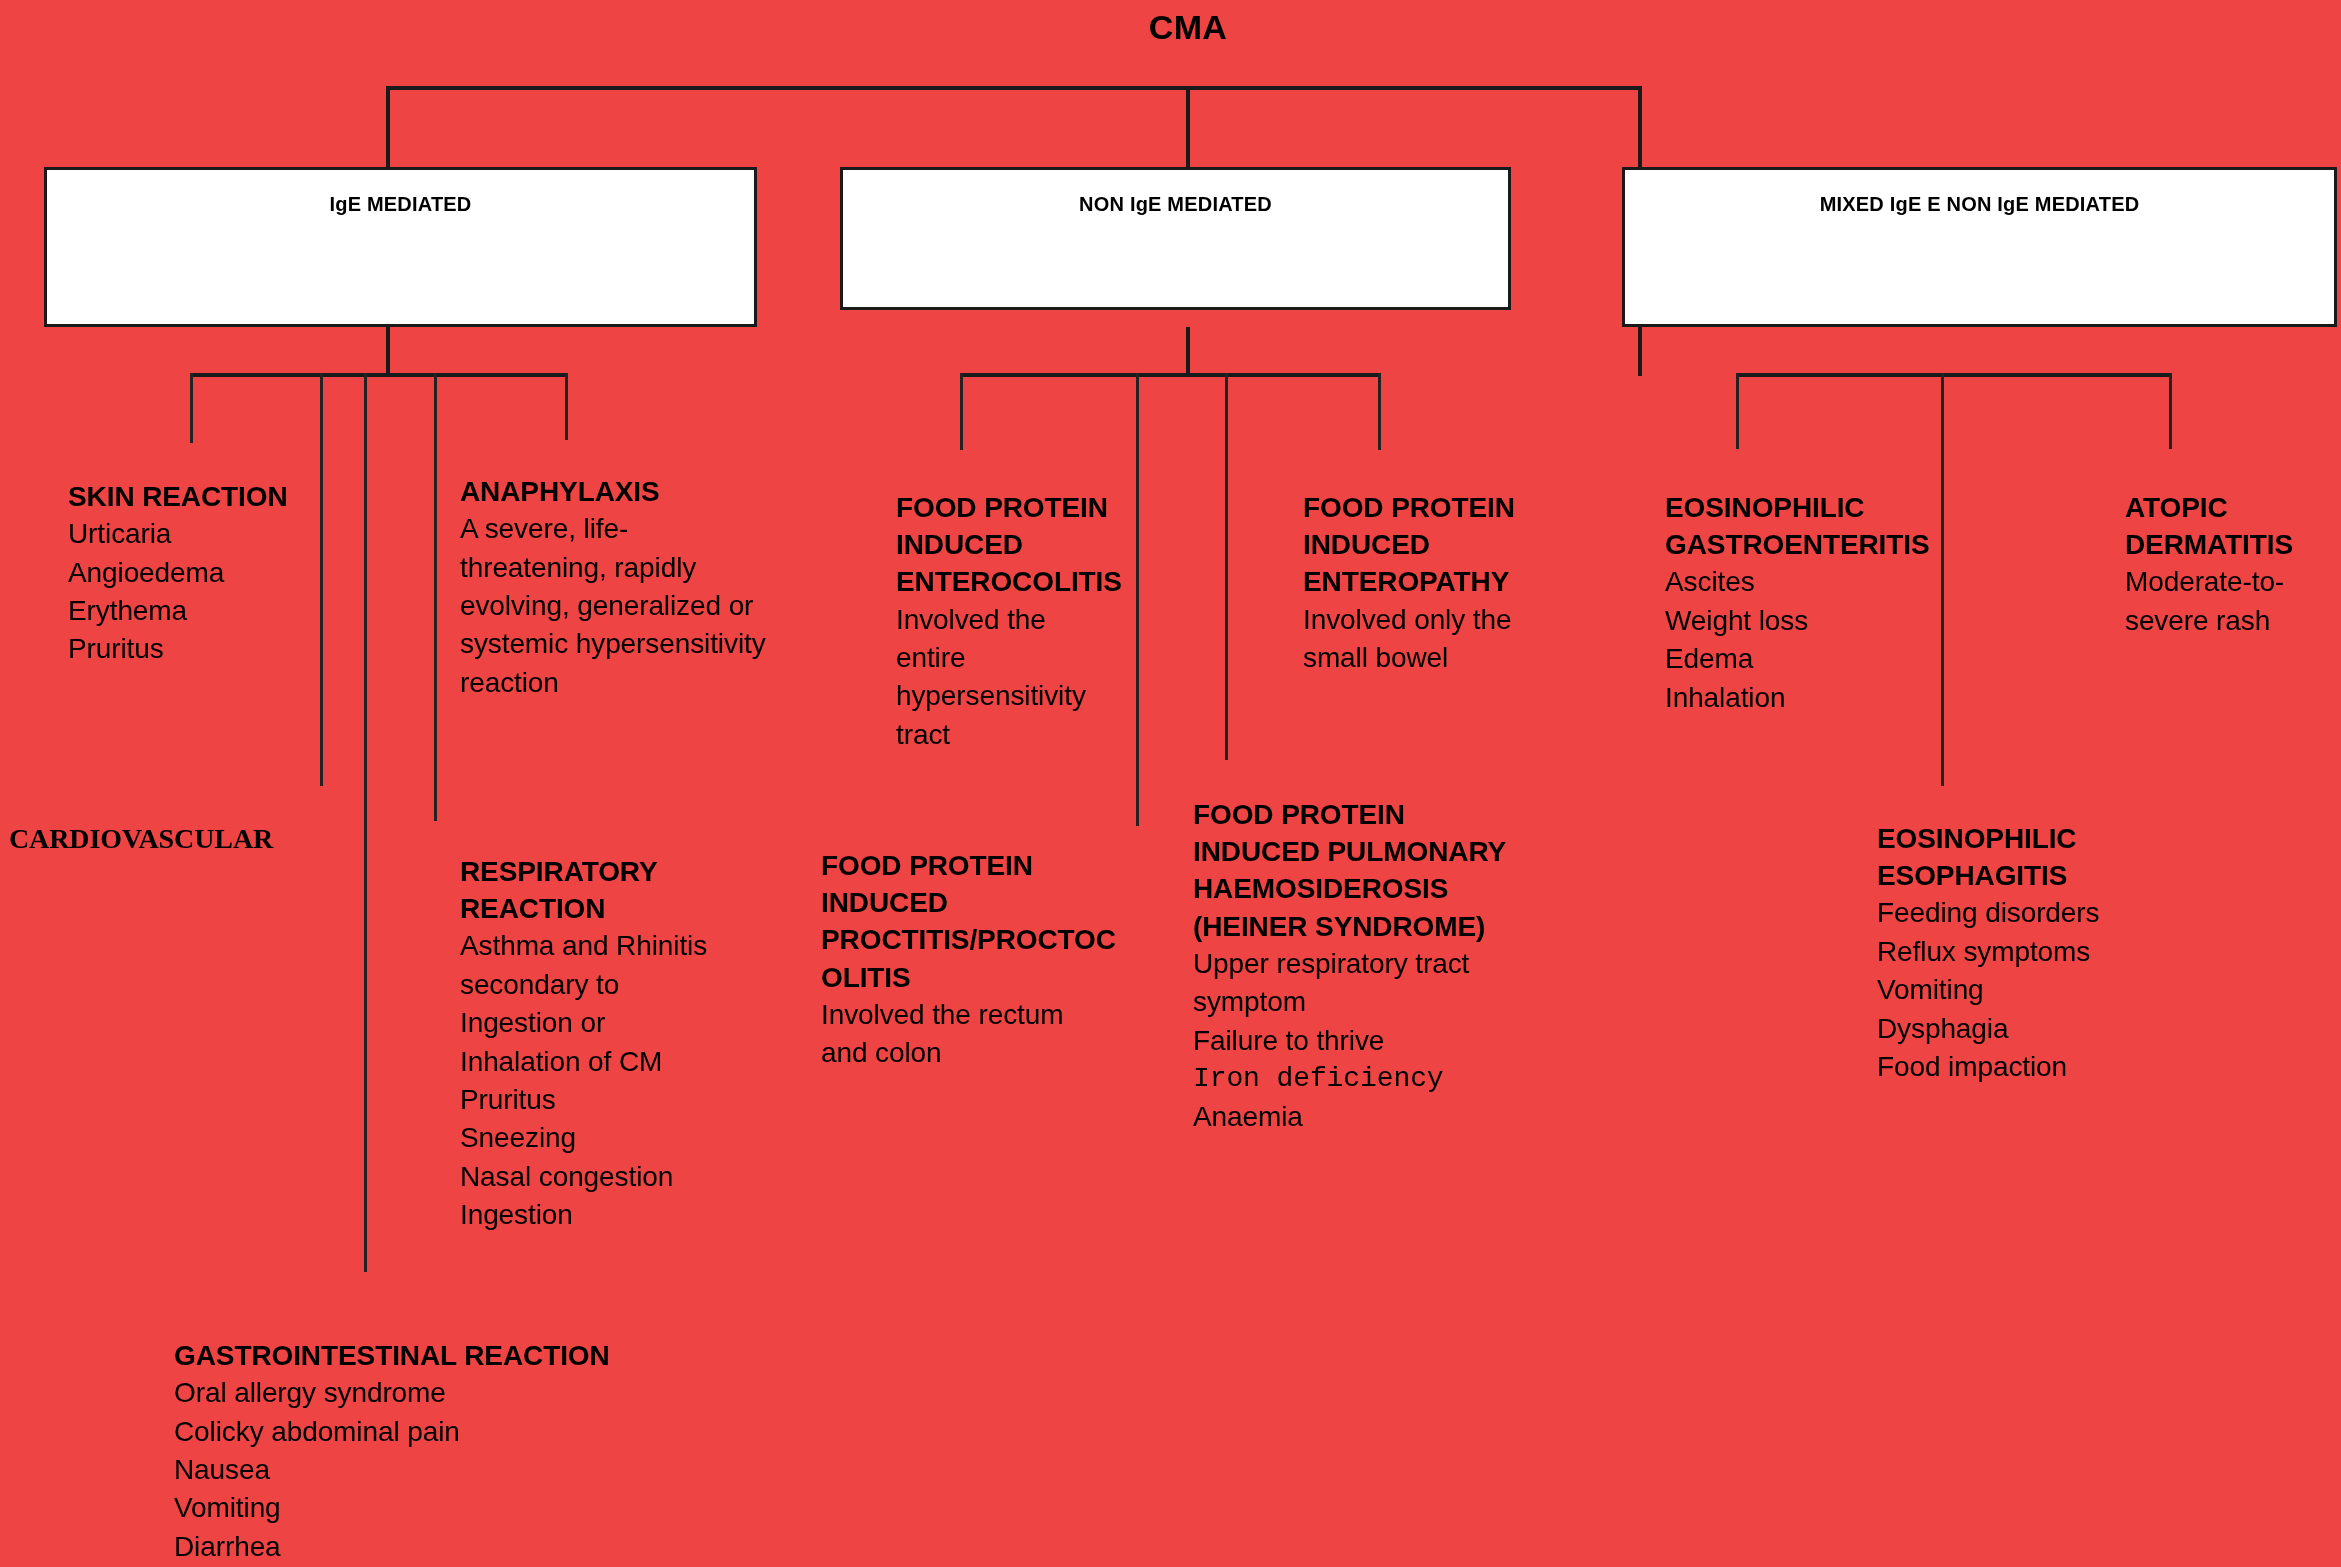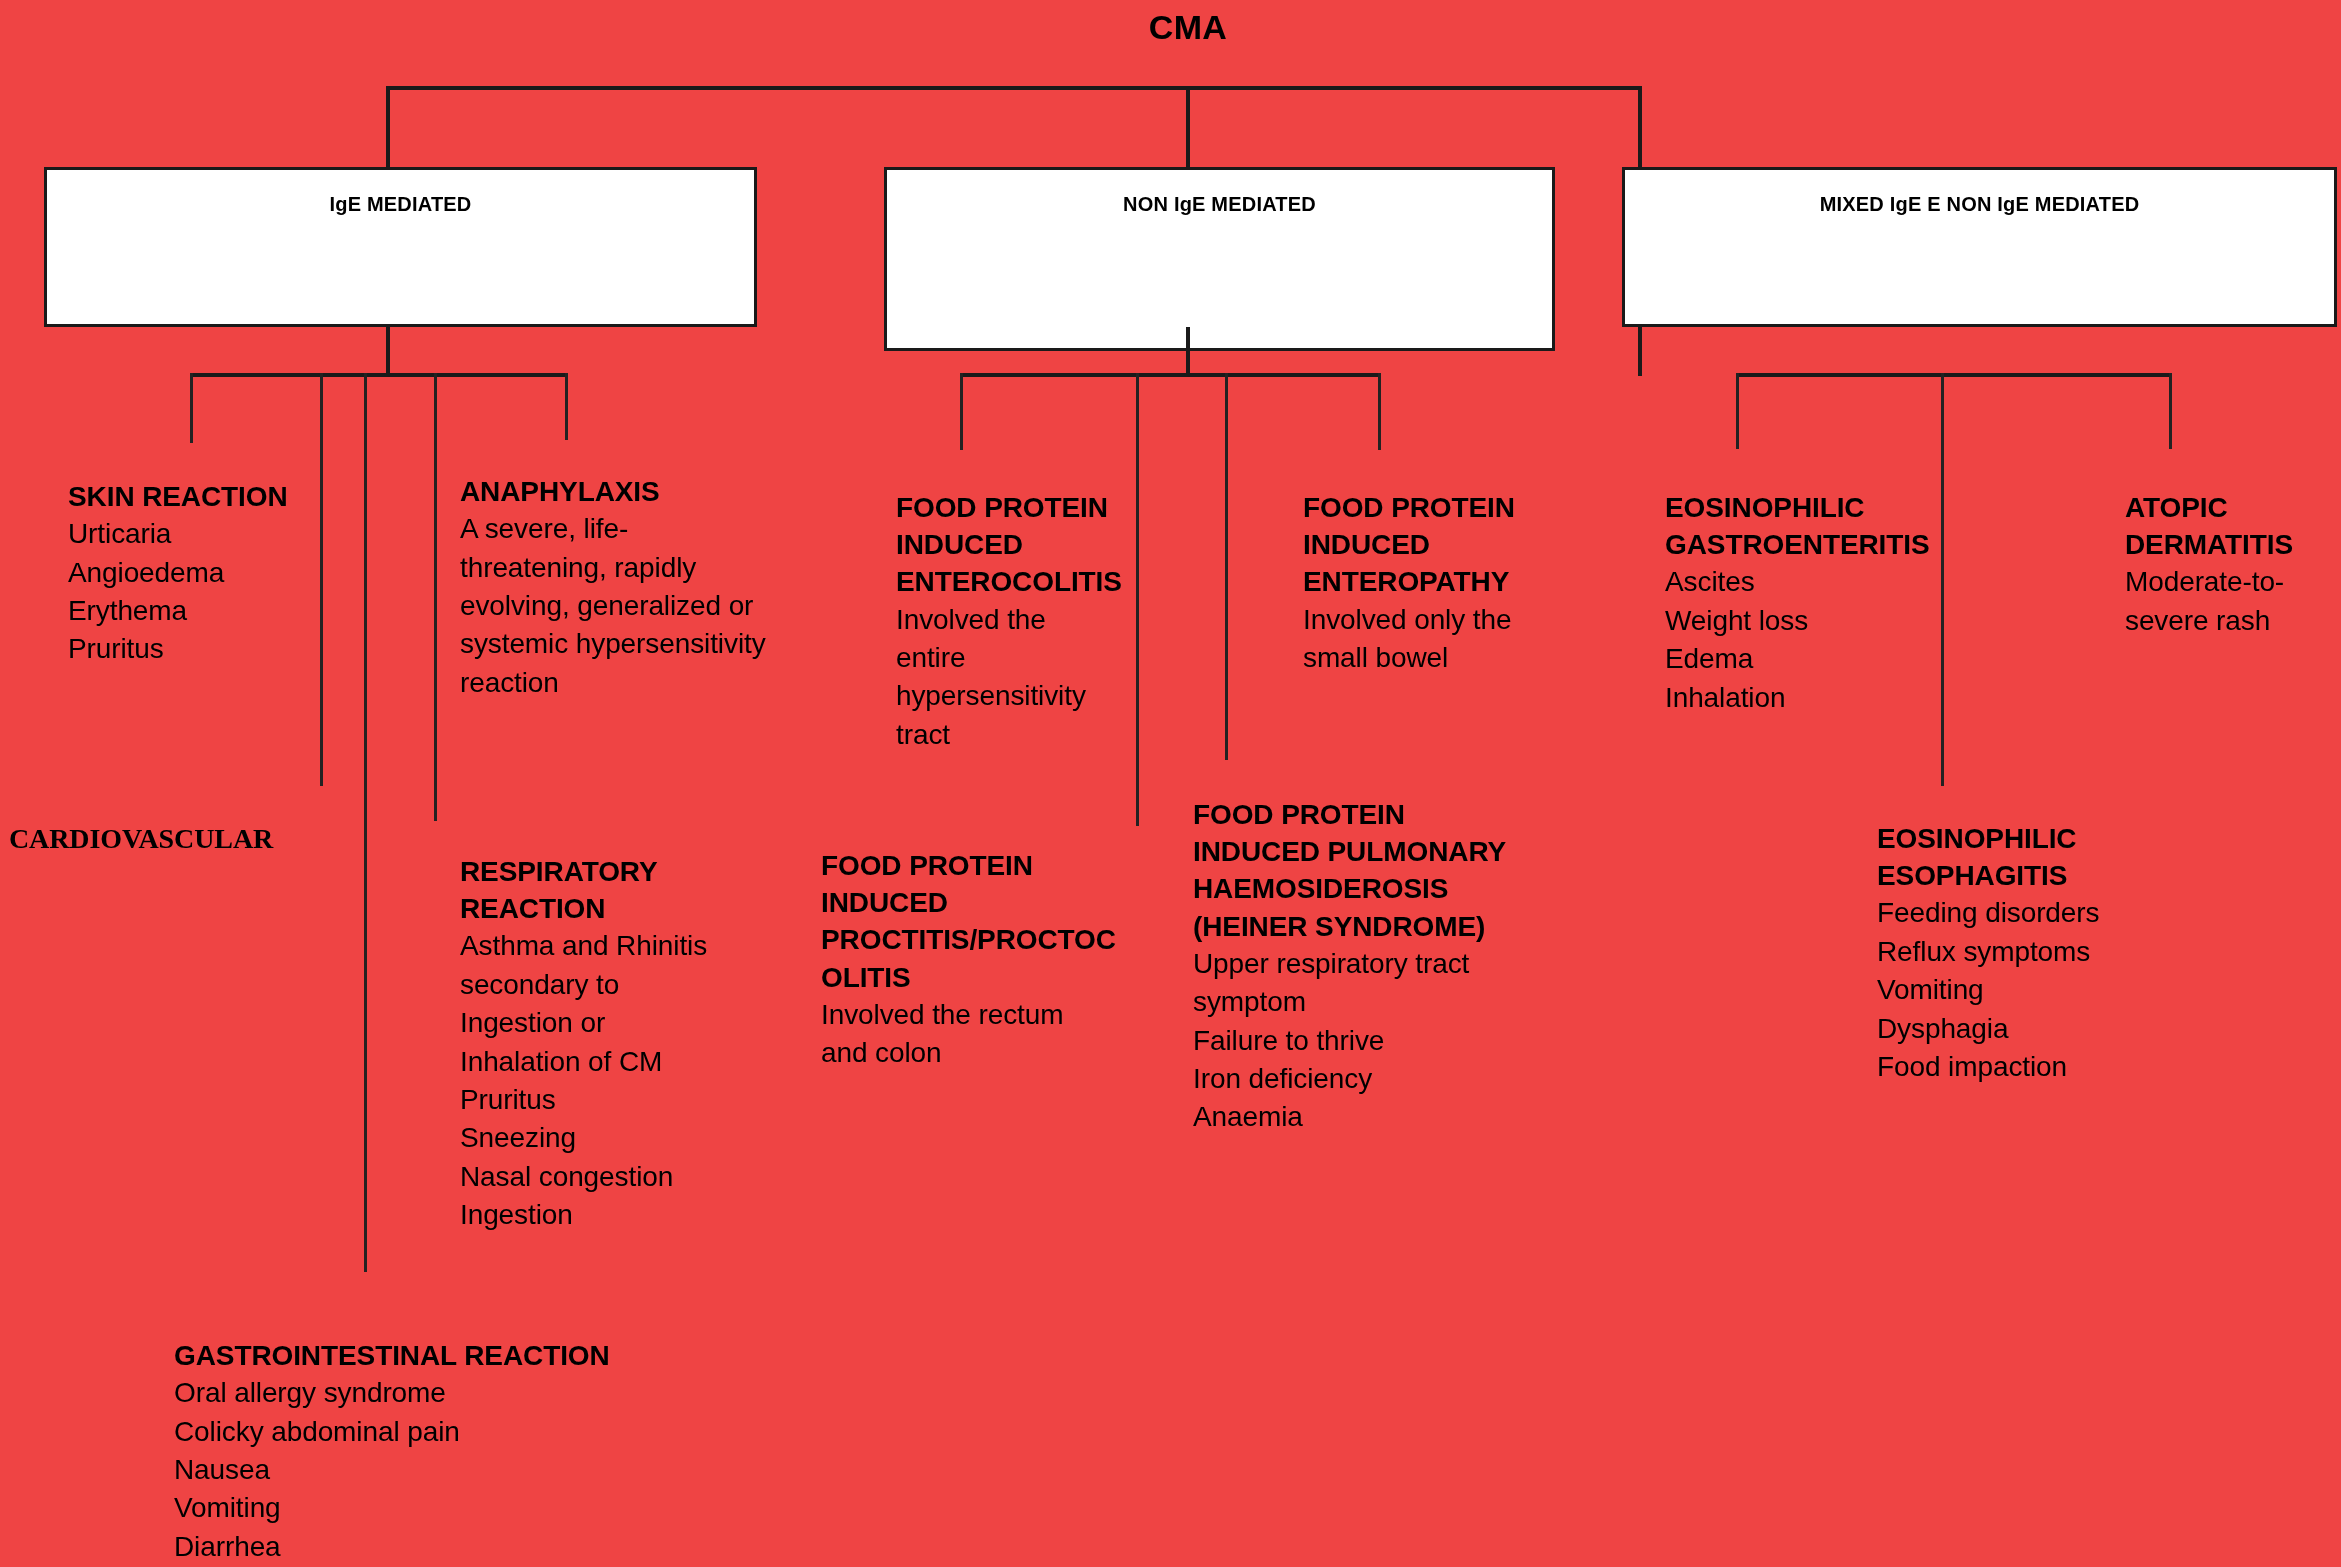--- a/index.html
+++ b/index.html
@@ -104,21 +104,21 @@
   <div class="vline" style="left:386px; top:86px; height:83px;"></div>
 
   <div class="vline" style="left:1186px; top:86px; height:83px;"></div>
 
   <div class="vline" style="left:1638px; top:86px; height:83px;"></div>
 
   <div class="cat-box" style="left:44px; top:167px; width:713px; height:160px;">
     <span class="cat-label">IgE MEDIATED</span>
   </div>
 
-  <div class="cat-box" style="left:840px; top:167px; width:671px; height:184px;margin-left:44px;">
+  <div class="cat-box" style="left:840px; top:167px; width:671px; height:143px;">
     <span class="cat-label">NON IgE MEDIATED</span>
   </div>
 
   <div class="cat-box" style="left:1622px; top:167px; width:715px; height:160px;">
     <span class="cat-label">MIXED IgE E NON IgE MEDIATED</span>
   </div>
 
   <div class="vline" style="left:386px; top:327px; height:49px;"></div>
   <div class="hline" style="left:190px; top:373px; width:378px;"></div>
 
@@ -227,21 +227,21 @@
 
   <div class="leaf" style="left:1193px; top:749px; width:374px;">
     <div class="leaf-title" style="white-space: pre-line;">FOOD PROTEIN
 INDUCED PULMONARY
 HAEMOSIDEROSIS
 (HEINER SYNDROME)</div>
     <ul class="leaf-items">
       <li style="white-space: pre-line;">Upper respiratory tract
 symptom</li>
       <li style="white-space: pre-line;">Failure to thrive</li>
-      <li style="white-space: pre-line;">Iron deficiency</li>
+      <li style="white-space: pre-line; font-family: Liberation Mono, monospace;">Iron deficiency</li>
       <li style="white-space: pre-line;">Anaemia</li>
     </ul>
   </div>
 
   <div class="leaf" style="left:1665px; top:442px; width:303px;">
     <div class="leaf-title" style="white-space: pre-line;">EOSINOPHILIC
 GASTROENTERITIS</div>
     <ul class="leaf-items">
       <li style="white-space: pre-line;">Ascites</li>
       <li style="white-space: pre-line;">Weight loss</li>

